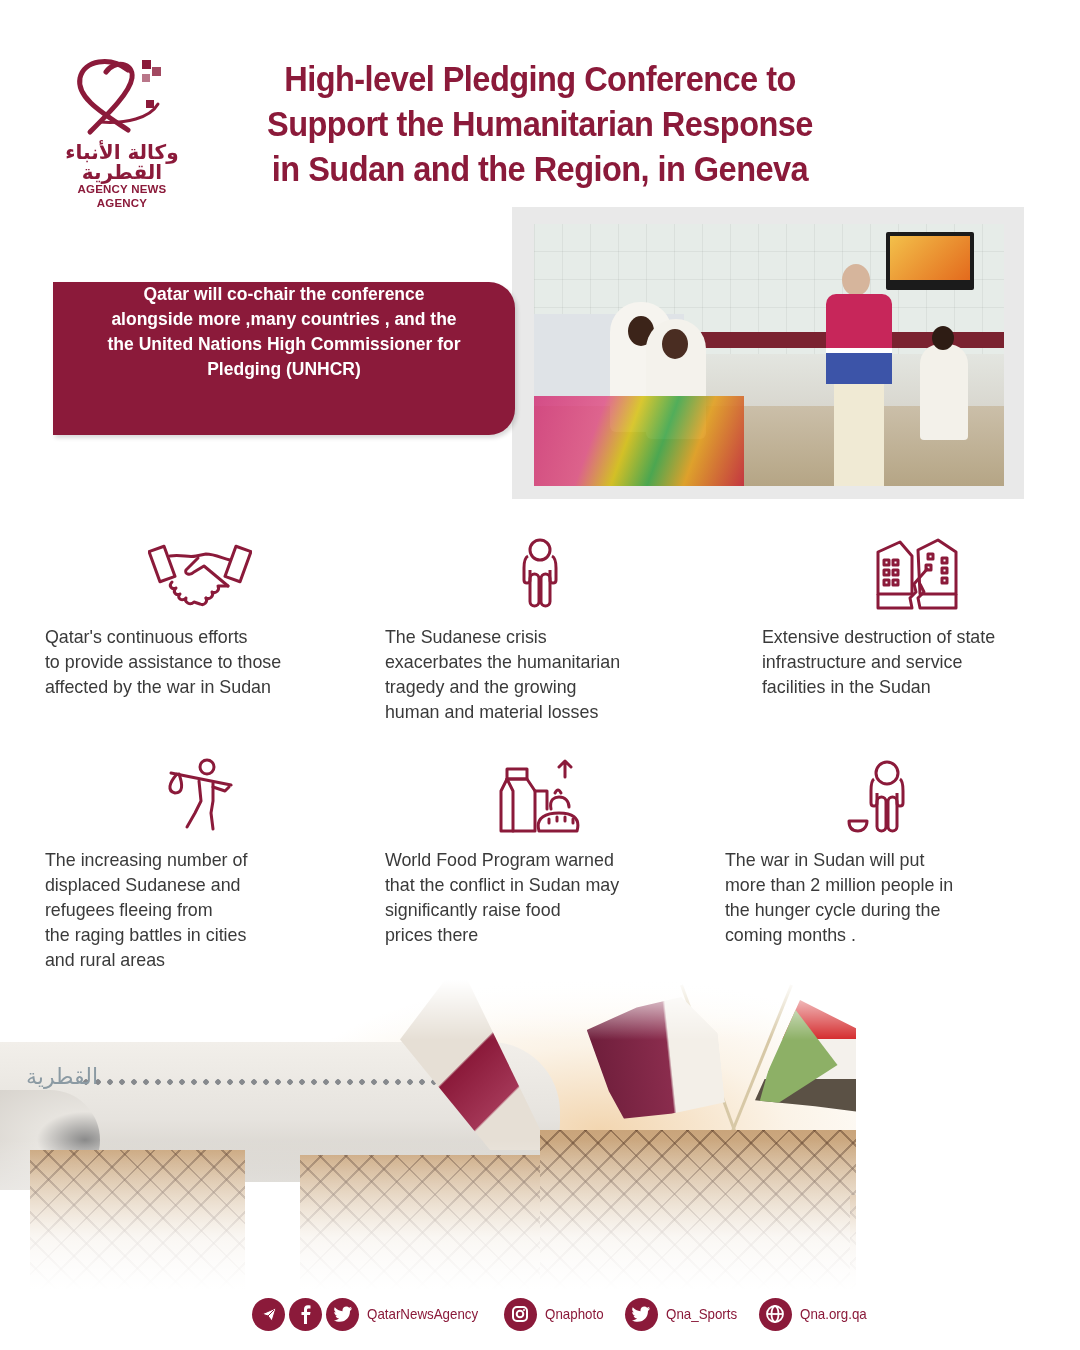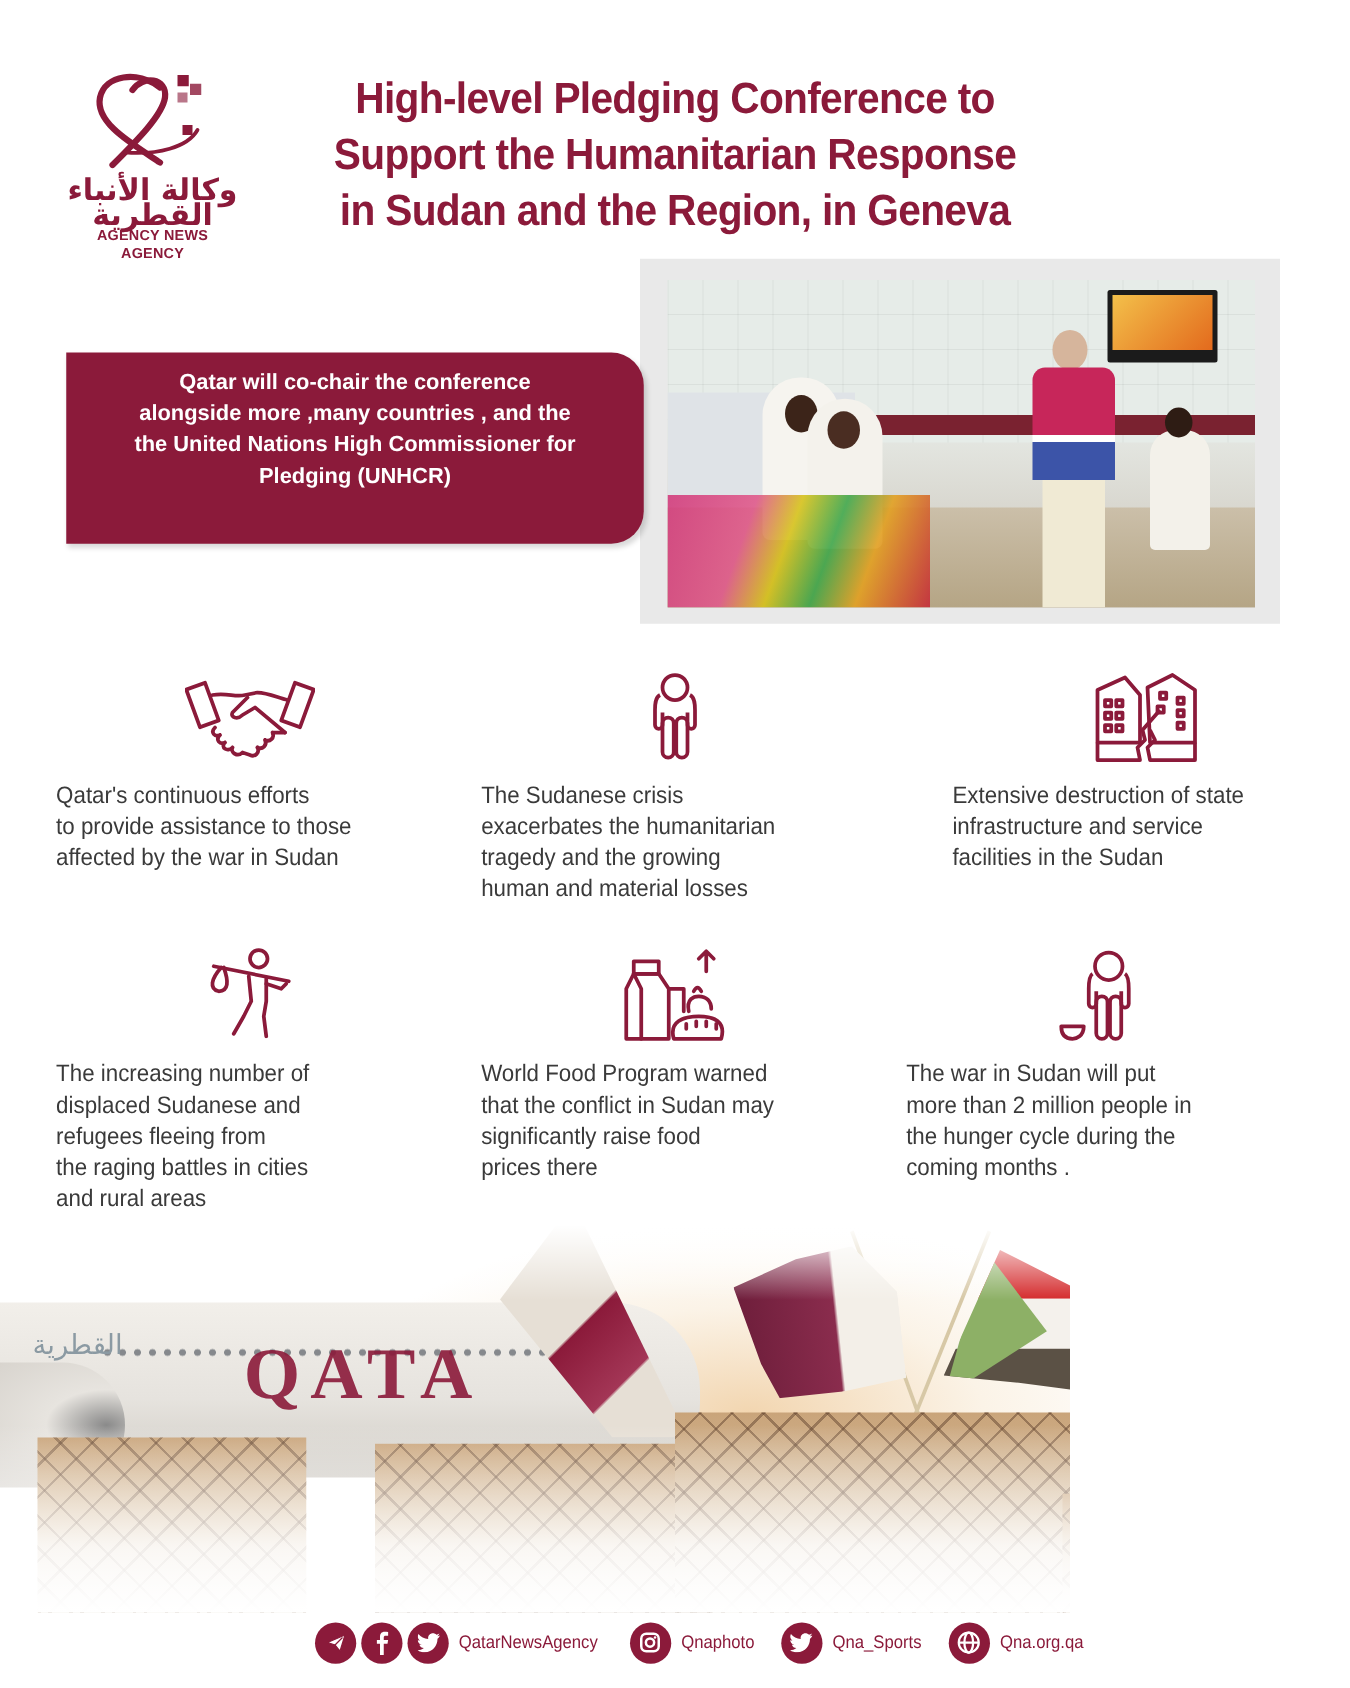--- a/index.html
+++ b/index.html
@@ -1,21 +1,21 @@
 <!DOCTYPE html>
 <html><head>
   <meta charset="utf-8">
   <style>
     * { box-sizing: border-box; margin: 0; padding: 0; }
     html, body { width: 1080px; height: 1350px; background: #ffffff; overflow: hidden; }
     body { position: relative; font-family: "Liberation Sans", "DejaVu Sans", sans-serif; color: #3b3b3b; }
 
     .logo { position: absolute; left: 52px; top: 52px; width: 140px; height: 130px; text-align: center; }
     .logo svg { display: block; margin: 0 auto; }
-    .logo-ar { font-family: "DejaVu Sans", sans-serif; font-size: 24px; font-weight: bold; color: #8b1a3a; margin-top: 2px; line-height: 20px; }
+    .logo-ar { font-family: "DejaVu Sans", sans-serif; font-size: 20px; font-weight: bold; color: #8b1a3a; margin-top: 2px; line-height: 20px; }
     .logo-en { font-family: "Liberation Sans", sans-serif; font-size: 11.5px; font-weight: bold; color: #8b1a3a; letter-spacing: 0.2px; line-height: 14px; }
 
     .title { position: absolute; left: 200px; top: 56px; width: 680px; text-align: center;
       font-family: "Liberation Sans", sans-serif; font-weight: bold; color: #8b1a3a;
       font-size: 35px; line-height: 45px; letter-spacing: -0.6px; transform: scaleX(0.93); transform-origin: center top; }
     .title div { white-space: nowrap; }
 
     .photo-frame { position: absolute; left: 512px; top: 207px; width: 512px; height: 292px; background: #e9e9e9; }
     .photo { position: absolute; left: 22px; top: 17px; width: 470px; height: 262px; overflow: hidden;
       background: linear-gradient(180deg, #dfe6e2 0%, #e8ece8 40%, #c9c2b6 100%); }
@@ -37,21 +37,21 @@
     .photo .worker .head { position: absolute; left: 20px; top: 0; width: 28px; height: 32px; background: #d6b59c; border-radius: 50%; }
     .photo .worker .vest { position: absolute; left: 4px; top: 30px; width: 66px; height: 90px; background: linear-gradient(180deg, #c7265a 0%, #c7265a 60%, #ffffff 60%, #ffffff 66%, #3c54a8 66%); border-radius: 10px 10px 0 0; }
     .photo .worker .legs { position: absolute; left: 12px; top: 120px; width: 50px; height: 102px; background: #f0ead4; }
     .photo .sitter { position: absolute; right: 36px; top: 120px; width: 48px; height: 96px; background: #f3f1ea; border-radius: 20px 20px 4px 4px; }
     .photo .sitter::before { content: ""; position: absolute; left: 12px; top: -18px; width: 22px; height: 24px; background: #2e1c14; border-radius: 50%; }
     .photo .chair { position: absolute; right: 38px; top: 150px; width: 46px; height: 36px; background: #c98a2e; border: 3px solid #222; }
 
     .callout { position: absolute; left: 53px; top: 282px; width: 462px; height: 153px; background: #8b1a3a;
       border-top-right-radius: 26px; border-bottom-right-radius: 26px;
       color: #ffffff; text-align: center; font-weight: bold; font-size: 17.5px; line-height: 25px;
-      padding-top: 11px; box-shadow: 2px 3px 4px rgba(0,0,0,0.15); }
+      box-shadow: 2px 3px 4px rgba(0,0,0,0.15); }
     .callout div { white-space: nowrap; }
 
     .feature { position: absolute; width: 330px; text-align: left; }
     .feature .icon { height: 85px; display: flex; align-items: flex-end; justify-content: center; }
     .feature .text { margin-top: 14px; font-family: "Liberation Sans", sans-serif; font-size: 19px; line-height: 25px; color: #3a3a3a;
       transform: scaleX(0.94); transform-origin: center top; }
     .feature .text div { white-space: nowrap; }
 
     .bottom-art { position: absolute; left: 0; top: 980px; width: 856px; height: 310px; overflow: hidden; }
     .glow { position: absolute; left: 330px; top: 0; width: 600px; height: 300px;
@@ -263,21 +263,20 @@
     <div>coming months .</div>
   </div>
 </div>
 
 <div class="bottom-art">
   <div class="glow"></div>
   <div class="plane"></div>
   <div class="engine"></div>
   <div class="windows"></div>
   <div class="plane-ar" dir="rtl">القطرية</div>
-  <div class="plane-qatar">QATA</div>
   <div class="tail"></div>
   <div class="pole1"></div>
   <div class="pole2"></div>
   <div class="flag-qa"></div>
   <div class="flag-sd">
     <div class="r"></div>
       <div class="w"></div>
       <div class="b"></div>
     <div class="g"></div>
   </div>

